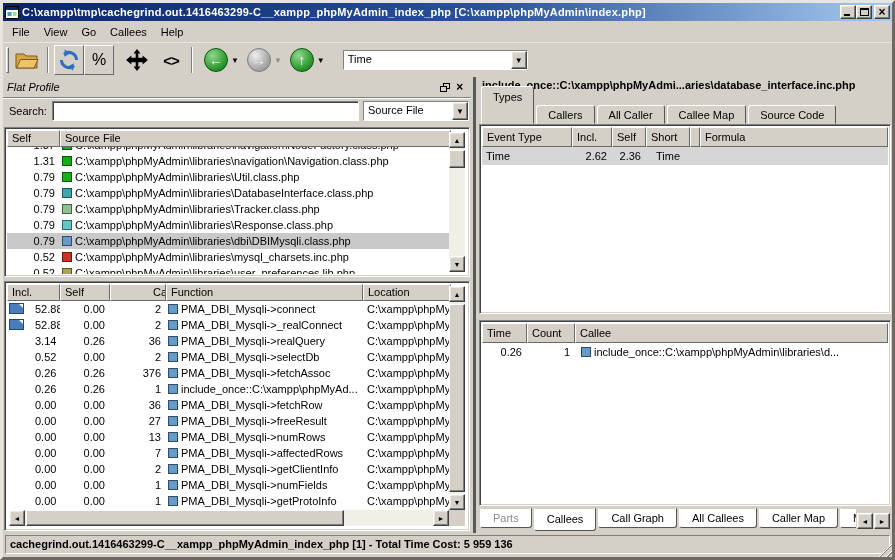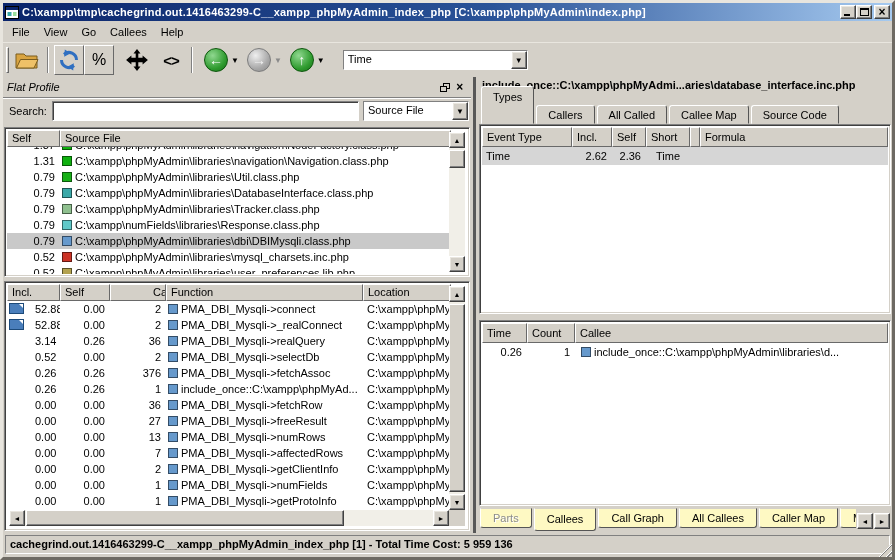--- a/index.html
+++ b/index.html
@@ -122,21 +122,21 @@
   .ty .c-mini{width:10px;}
   .ty .c-formula{flex:1;}
   #callee-table{position:absolute;left:1px;top:243px;right:1px;height:186px;}
   #callee-head .c-time{width:45px;}
   #callee-head .c-count{width:48px;}
   #callee-head .c-callee{flex:1;}
   .ce .c-time{width:45px;}
   .ce .c-count{width:48px;}
   .ce .c-callee{flex:1;padding-left:6px;}
   #rbtabs{position:absolute;left:2px;right:36px;bottom:1px;height:24px;display:flex;align-items:flex-start;overflow:hidden;}
-  .btab{height:20px;line-height:19px;padding:0 12px;background:#fef9c3;border:1px solid;border-color:#d4d0c8 #555 #555 #fff;border-radius:0 0 3px 3px;margin-right:2px;white-space:nowrap;flex:0 0 auto;}
+  .btab{height:20px;line-height:19px;padding:0 12px;background:#ffffff;border:1px solid;border-color:#d4d0c8 #555 #555 #fff;border-radius:0 0 3px 3px;margin-right:2px;white-space:nowrap;flex:0 0 auto;}
   .btab.active{height:23px;line-height:20px;padding-left:12px;}
   .btab.disabled{color:#8b8b8b;text-shadow:1px 1px 0 #fff;}
   #rtab-scroll-left{position:absolute;right:19px;bottom:4px;}
   #rtab-scroll-right{position:absolute;right:2px;bottom:4px;}
   
   #statusbar{position:absolute;left:0;right:0;bottom:0;height:24px;background:#d4d0c8;padding:2px 2px 3px 2px;}
   #status-field{position:relative;height:19px;border:1px solid;border-color:#808080 #fff #fff #808080;padding:2px 4px;white-space:nowrap;overflow:hidden;font-weight:bold;}
   #grip{position:absolute;right:0;bottom:0;width:14px;height:14px;
     background:repeating-linear-gradient(135deg,#fff 0 1px,#808080 1px 2px,#d4d0c8 2px 5px);
     clip-path:polygon(100% 0,100% 100%,0 100%);}
@@ -284,21 +284,21 @@
                 <div class="trow file">
                   <div class="cell c-self num">0.79</div>
                   <div class="cell c-file"><span class="chip" style="background: rgb(58, 168, 168);"></span><span class="txt">C:\xampp\phpMyAdmin\libraries\DatabaseInterface.class.php</span></div>
                 </div>
                 <div class="trow file">
                   <div class="cell c-self num">0.79</div>
                   <div class="cell c-file"><span class="chip" style="background: rgb(143, 192, 143);"></span><span class="txt">C:\xampp\phpMyAdmin\libraries\Tracker.class.php</span></div>
                 </div>
                 <div class="trow file">
                   <div class="cell c-self num">0.79</div>
-                  <div class="cell c-file"><span class="chip" style="background: rgb(95, 200, 200);"></span><span class="txt">C:\xampp\numFields\libraries\Response.class.php</span></div>
+                  <div class="cell c-file"><span class="chip" style="background: rgb(95, 200, 200);"></span><span class="txt">C:\xampp\phpMyAdmin\libraries\Response.class.php</span></div>
                 </div>
                 <div class="trow file" style="background: rgb(201, 201, 201);">
                   <div class="cell c-self num">0.79</div>
                   <div class="cell c-file"><span class="chip" style="background: rgb(102, 153, 204);"></span><span class="txt">C:\xampp\phpMyAdmin\libraries\dbi\DBIMysqli.class.php</span></div>
                 </div>
                 <div class="trow file">
                   <div class="cell c-self num">0.52</div>
                   <div class="cell c-file"><span class="chip" style="background: rgb(204, 51, 38);"></span><span class="txt">C:\xampp\phpMyAdmin\libraries\mysql_charsets.inc.php</span></div>
                 </div>
                 <div class="trow file">
@@ -435,21 +435,21 @@
           <div class="corner"></div>
         </div>
       </div>
     </div>
 
     <div id="rpanel">
       <div id="rheader">include_once::C:\xampp\phpMyAdmi...aries\database_interface.inc.php</div>
       <div id="rtabs">
           <div class="tab active">Types</div>
           <div class="tab">Callers</div>
-          <div class="tab">All Called</div>
+          <div class="tab">All Caller</div>
           <div class="tab">Callee Map</div>
           <div class="tab">Source Code</div>
         </div>
 
       <div id="types-table" class="frame-sunken">
         <div class="inner">
           <div id="types-head" class="hrow20">
             <div class="hcell c-et">Event Type</div>
             <div class="hcell c-incl">Incl.</div>
             <div class="hcell c-self">Self</div>

